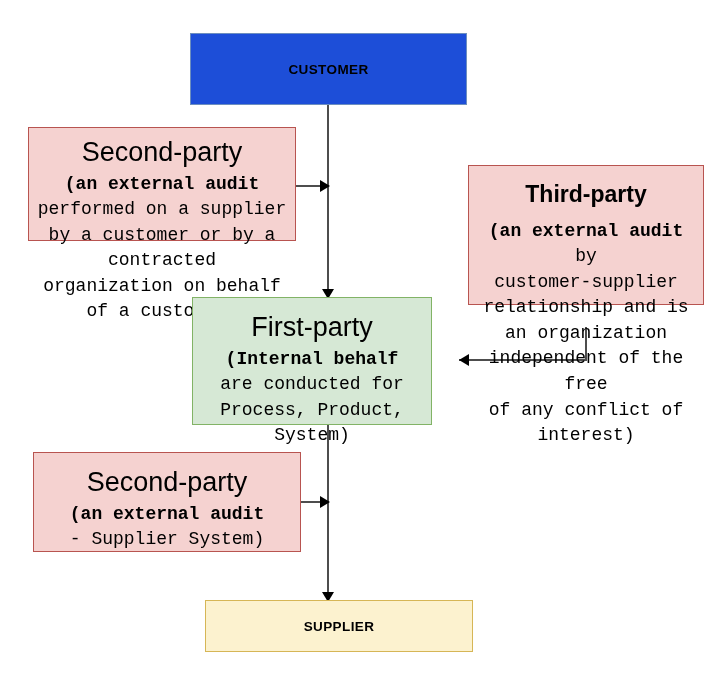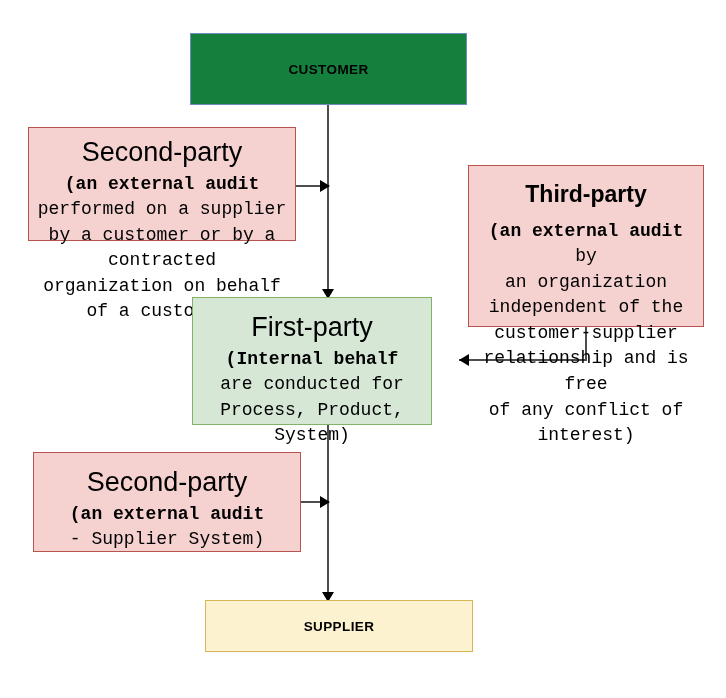--- a/index.html
+++ b/index.html
@@ -29,21 +29,21 @@
     color: #000000;
     border-width: 1px;
     border-style: solid;
   }
   
   #node-customer {
     left: 190px;
     top: 33px;
     width: 277px;
     height: 72px;
-    background: #15803d;
+    background: #1d4ed8;
     border-color: #6c8ebf;
   }
   #node-customer .cap {
     font-size: 13.5px;
     font-weight: bold;
     letter-spacing: 0.4px;
   }
   
   #node-supplier {
     left: 205px;
@@ -87,21 +87,21 @@
     top: 452px;
     width: 268px;
     height: 100px;
     justify-content: flex-start;
     padding-top: 13px;
   }
   #node-third {
     left: 468px;
     top: 165px;
     width: 236px;
-    height: 162px;
+    height: 140px;
     justify-content: flex-start;
     padding-top: 14px;
   }
   
   .title {
     font-size: 27px;
     font-weight: normal;
     line-height: 1.25;
     margin-bottom: 2px;
   }
@@ -196,22 +196,22 @@
     <div class="sub">performed on a supplier by a customer or by a</div>
     <div class="sub">contracted</div>
     <div class="sub">organization on behalf of a customer)</div>
   </div>
 
   <div class="node pink" id="node-third">
     <div class="title-bold">Third-party</div>
     <div class="sub">
       <span class="b">(an external audit</span><span> by</span>
     </div>
+    <div class="sub">customer-supplier relationship and is</div>
     <div class="sub">an organization independent of the</div>
-    <div class="sub">customer-supplier relationship and is</div>
     <div class="sub">free</div>
     <div class="sub">of any conflict of interest)</div>
   </div>
 
   <div class="node" id="node-first">
     <div class="title">First-party</div>
     <div class="sub b">(Internal behalf</div>
     <div class="sub">are conducted for</div>
     <div class="sub">Process, Product, System)</div>
   </div>

